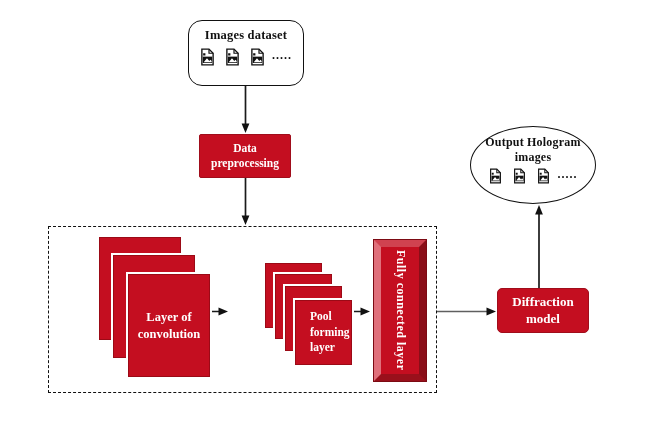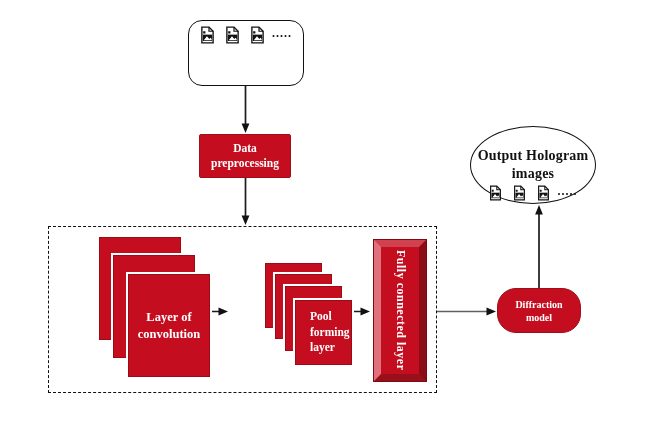--- a/index.html
+++ b/index.html
@@ -20,21 +20,21 @@
   .box-title{font-weight:700;font-size:12.5px;color:#111;margin-top:7px;letter-spacing:.2px;}
   .icons-row{display:flex;justify-content:center;align-items:center;gap:10px;margin-top:5px;}
   .dots{font-weight:700;font-size:12px;color:#111;letter-spacing:1px;margin-left:-3px;transform:translateY(-2px);}
   
   .red-round{
     background:#c40e20;border:1px solid #a00d1b;border-radius:2px;color:#fff;
     display:flex;align-items:center;justify-content:center;text-align:center;
     font-weight:700;line-height:1.3;
   }
   #preprocessing-box{left:199px;top:134px;width:92px;height:44px;font-size:11.5px;}
-  #diffraction-box{left:497px;top:288px;width:84px;height:45px;border-radius:19px;font-size:10px;}
+  #diffraction-box{left:497px;top:288px;width:92px;height:45px;border-radius:5px;font-size:13px;}
   
   #cnn-box{left:48px;top:226px;width:389px;height:167px;border:1.6px dashed #111;background:transparent;z-index:1;}
   
   .sheet{
     background:#c40e20;border:1px solid #9b0a16;box-shadow:0 0 0 2px #ffffff;
     color:#fff;font-weight:700;margin-left:36px;
   }
   .conv{width:82px;height:103px;}
   #conv1{left:63px;top:237px;}
   #conv2{left:77px;top:255px;}
@@ -54,21 +54,21 @@
   }
   #fc-label{
     width:100%;height:100%;display:flex;align-items:center;justify-content:center;
     writing-mode:vertical-rl;color:#fff;font-weight:700;font-size:12px;letter-spacing:.5px;
   }
   
   #output-ellipse{
     left:470px;top:126px;width:126px;height:78px;background:#fff;
     border:1.6px solid #111;border-radius:50%;text-align:center;
   }
-  #output-ellipse .box-title{font-size:14px;margin-top:20px;line-height:1.25;}
+  #output-ellipse .box-title{font-size:12px;margin-top:8px;line-height:1.25;}
   #output-ellipse .icons-row{margin-top:3px;gap:11px;}
   .img-icon{display:block;}
 </style>
 </head>
 <body>
 
 <div id="canvas">
 
   <svg id="arrow-overlay" width="650" height="421" viewBox="0 0 650 421">
     <g>
@@ -91,20 +91,21 @@
       <line x1="436" y1="311.5" x2="487" y2="311.5" stroke="#5f5f5f" stroke-width="1.7"></line>
       <polygon points="496,311.5 486.5,307.6 486.5,315.4" fill="#111"></polygon>
     </g>
     <g>
       <line x1="539" y1="288" x2="539" y2="214" stroke="#1a1a1a" stroke-width="1.7"></line>
       <polygon points="539,205 535.1,214.5 542.9,214.5" fill="#111"></polygon>
     </g>
   </svg>
 
   <div id="dataset-box" class="abs node">
+    <div class="box-title">Images dataset</div>
     <div class="icons-row">
       <svg class="img-icon" width="15" height="18" viewBox="0 0 20 24">
         <path d="M2.5 1.5 H12 L17.5 7 V22.5 H2.5 Z" fill="#fff" stroke="#111" stroke-width="1.8"></path>
         <path d="M12 1.5 V7 H17.5" fill="none" stroke="#111" stroke-width="1.6"></path>
         <rect x="4.2" y="7" width="3" height="3" fill="#111"></rect>
         <path d="M3.8 20 V11.5 H16.2 V20 Z" fill="#111"></path>
         <path d="M5 19 L9.3 13.6 L12.4 17.3 L14 15.6 L15.5 17.4 V19 Z" fill="#fff"></path>
       </svg>
       <svg class="img-icon" width="15" height="18" viewBox="0 0 20 24">
         <path d="M2.5 1.5 H12 L17.5 7 V22.5 H2.5 Z" fill="#fff" stroke="#111" stroke-width="1.8"></path>

